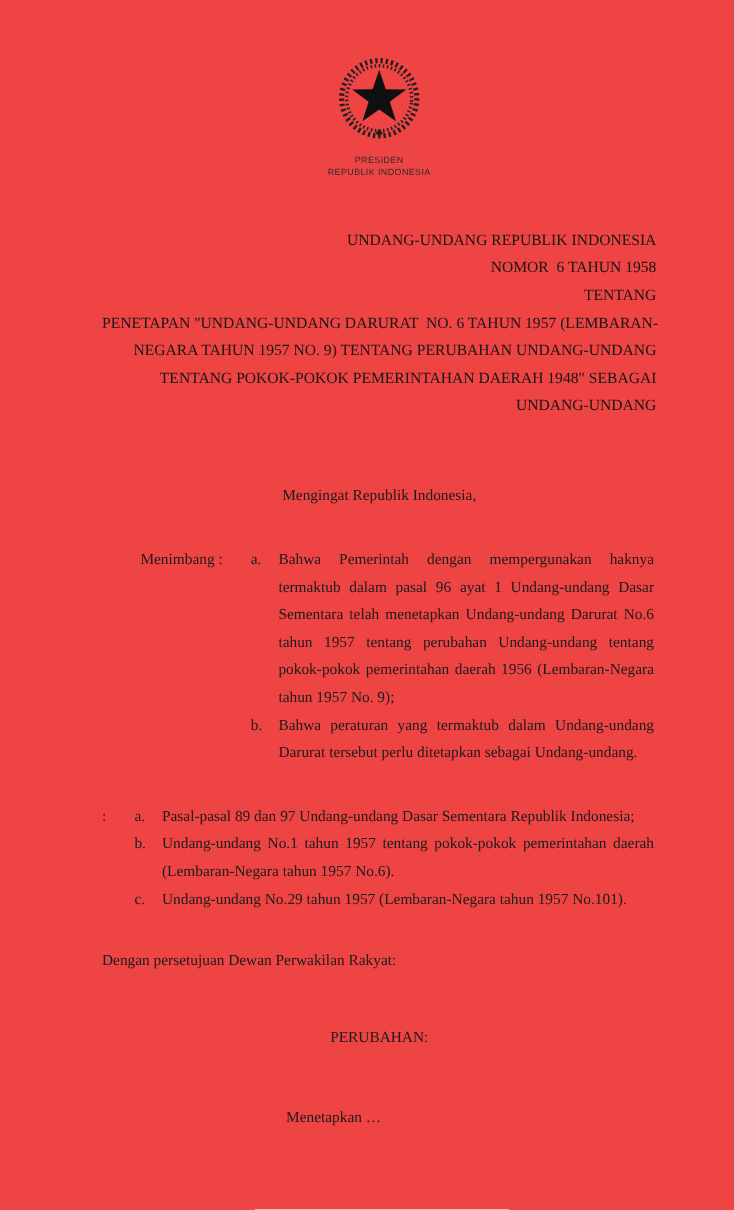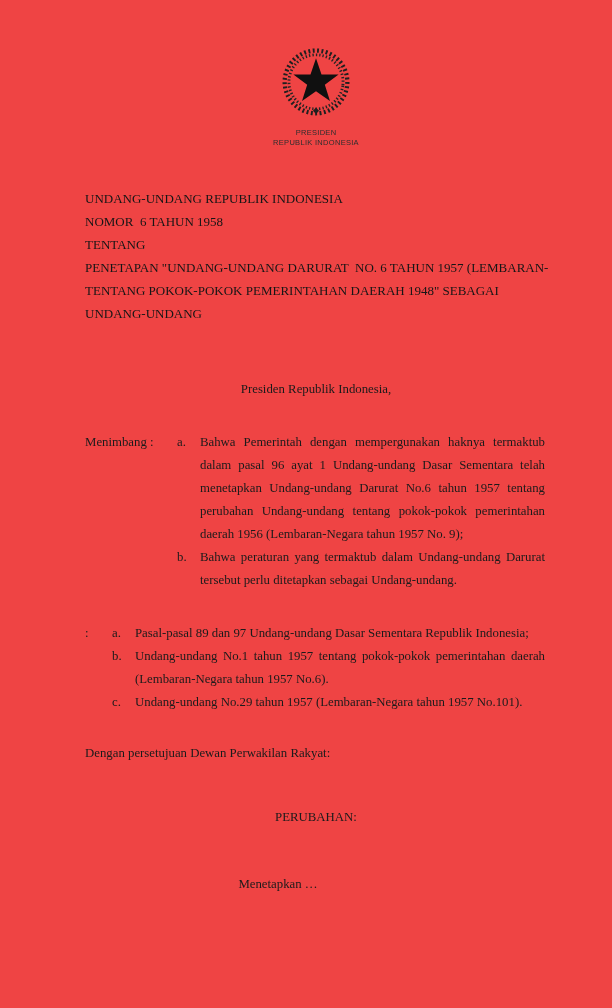--- a/index.html
+++ b/index.html
@@ -30,21 +30,21 @@
     font-size: 7.5px;
     line-height: 10px;
     letter-spacing: 0.3px;
     color: #2e2e2e;
   }
   
   .title-block {
     margin-top: 39px;
     margin-left: 85px;
     width: 462px;
-    text-align: left;
+    text-align: right;
     font-size: 13px;
     line-height: 23px;
     color: #161616;
   }
   .title-line { white-space: pre; }
   
   .salutation {
     margin-top: 53px;
     margin-left: 85px;
     width: 462px;
@@ -53,21 +53,21 @@
     line-height: 23px;
   }
   .clause {
     display: flex;
     margin-left: 85px;
     width: 460px;
     font-size: 12.8px;
     line-height: 23px;
   }
   .clause { margin-top: 30px; }
-  .clause-label { width: 65px; flex: none; }
+  .clause-label { width: 65px; flex: none; margin-left: 32px; }
   .clause-colon { width: 27px; flex: none; }
   .clause-items { flex: 1; }
   .clause-item { display: flex; }
   .item-letter { width: 23px; flex: none; }
   .item-text { flex: 1; text-align: justify; }
   .approval-line {
     margin-top: 28px;
     margin-left: 85px;
     width: 460px;
     font-size: 12.8px;
@@ -108,25 +108,26 @@
   <div class="seal-caption">
     <div>PRESIDEN</div>
     <div>REPUBLIK INDONESIA</div>
   </div>
 
   <div class="title-block">
     <div class="title-line">UNDANG-UNDANG REPUBLIK INDONESIA</div>
     <div class="title-line">NOMOR  6 TAHUN 1958</div>
     <div class="title-line">TENTANG</div>
     <div class="title-line">PENETAPAN "UNDANG-UNDANG DARURAT  NO. 6 TAHUN 1957 (LEMBARAN-</div>
+    <div class="title-line">NEGARA TAHUN 1957 NO. 9) TENTANG PERUBAHAN UNDANG-UNDANG</div>
     <div class="title-line">TENTANG POKOK-POKOK PEMERINTAHAN DAERAH 1948" SEBAGAI</div>
     <div class="title-line">UNDANG-UNDANG</div>
   </div>
 
-  <div class="salutation">Presiden Republik Indonesia,</div>
+  <div class="salutation">Mengingat Republik Indonesia,</div>
 
   <div class="clause">
     <div class="clause-label">Menimbang</div>
     <div class="clause-colon">:</div>
     <div class="clause-items">
       <div class="clause-item">
         <div class="item-letter">a.</div>
         <div class="item-text">Bahwa Pemerintah dengan mempergunakan haknya termaktub dalam pasal 96 ayat 1 Undang-undang Dasar Sementara telah menetapkan Undang-undang Darurat  No.6 tahun 1957 tentang perubahan Undang-undang tentang pokok-pokok pemerintahan daerah 1956 (Lembaran-Negara tahun 1957 No. 9);</div>
       </div>
       <div class="clause-item">

